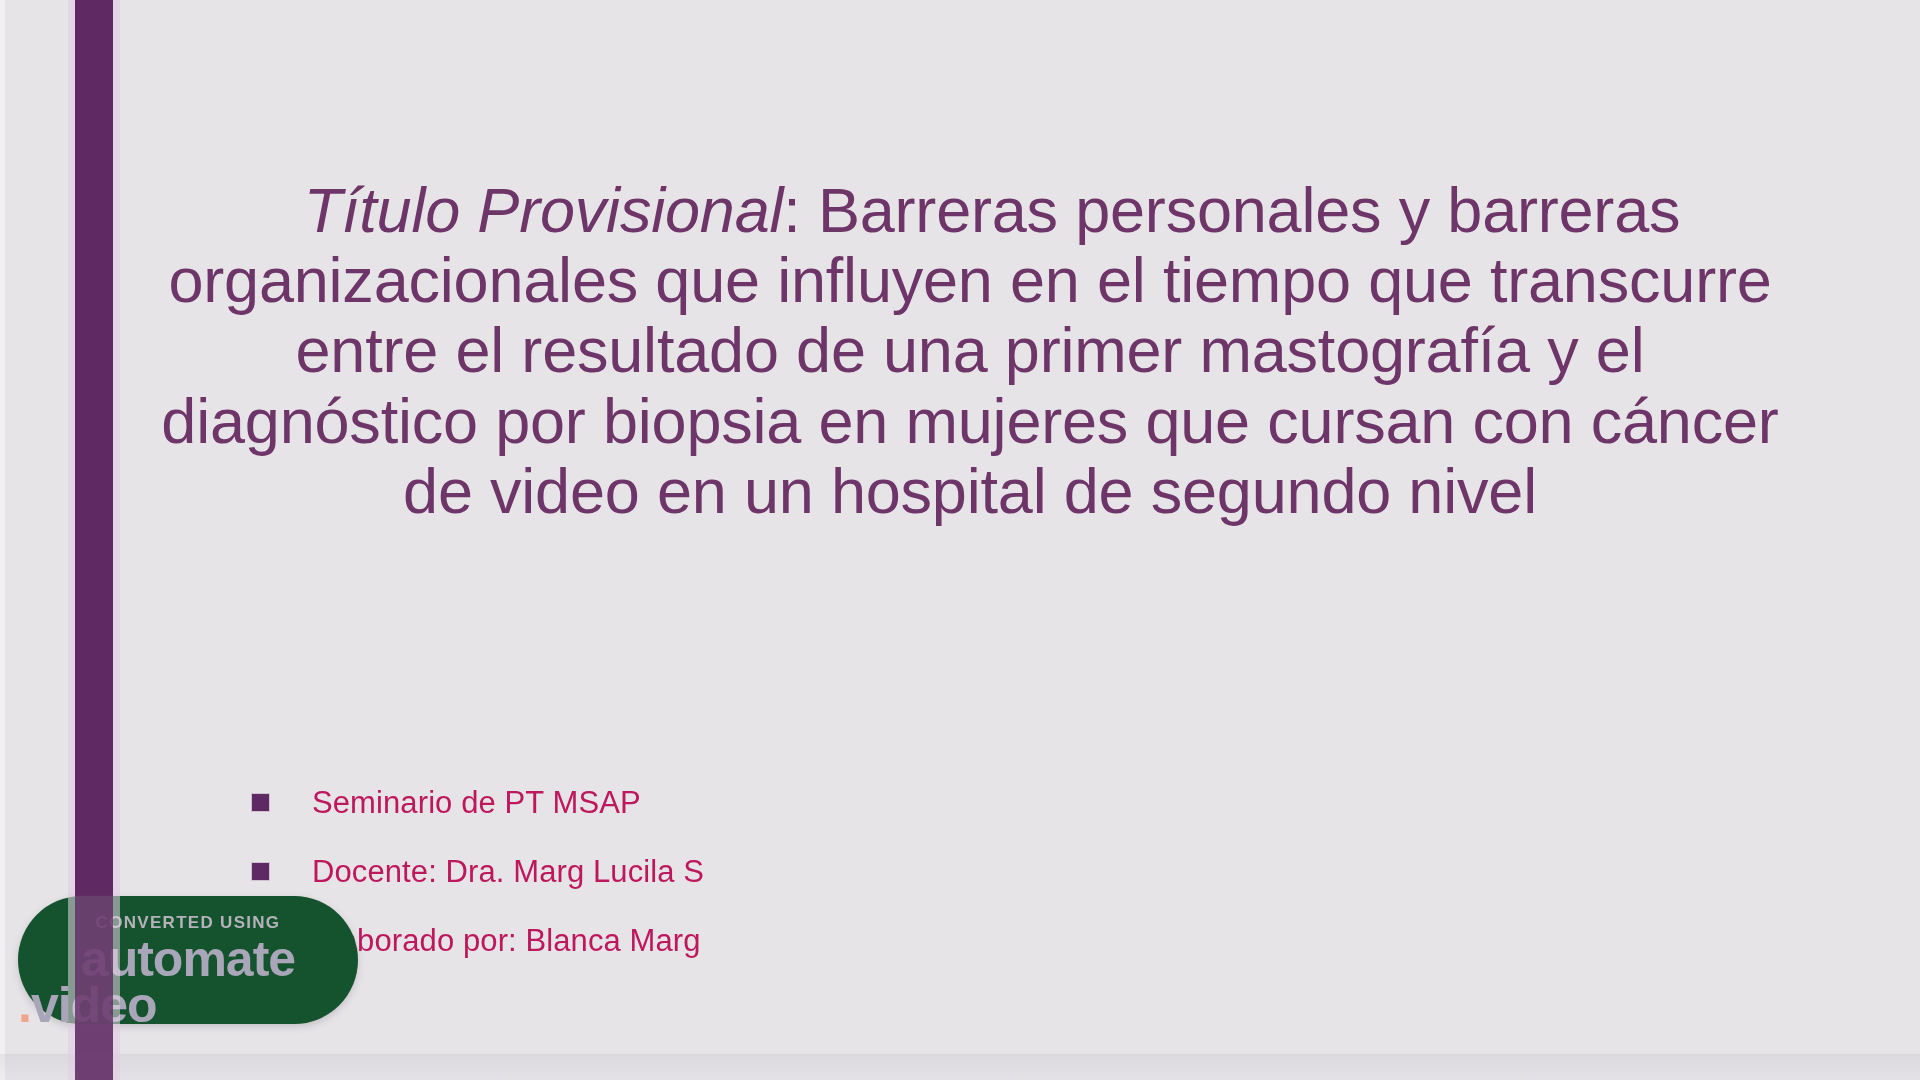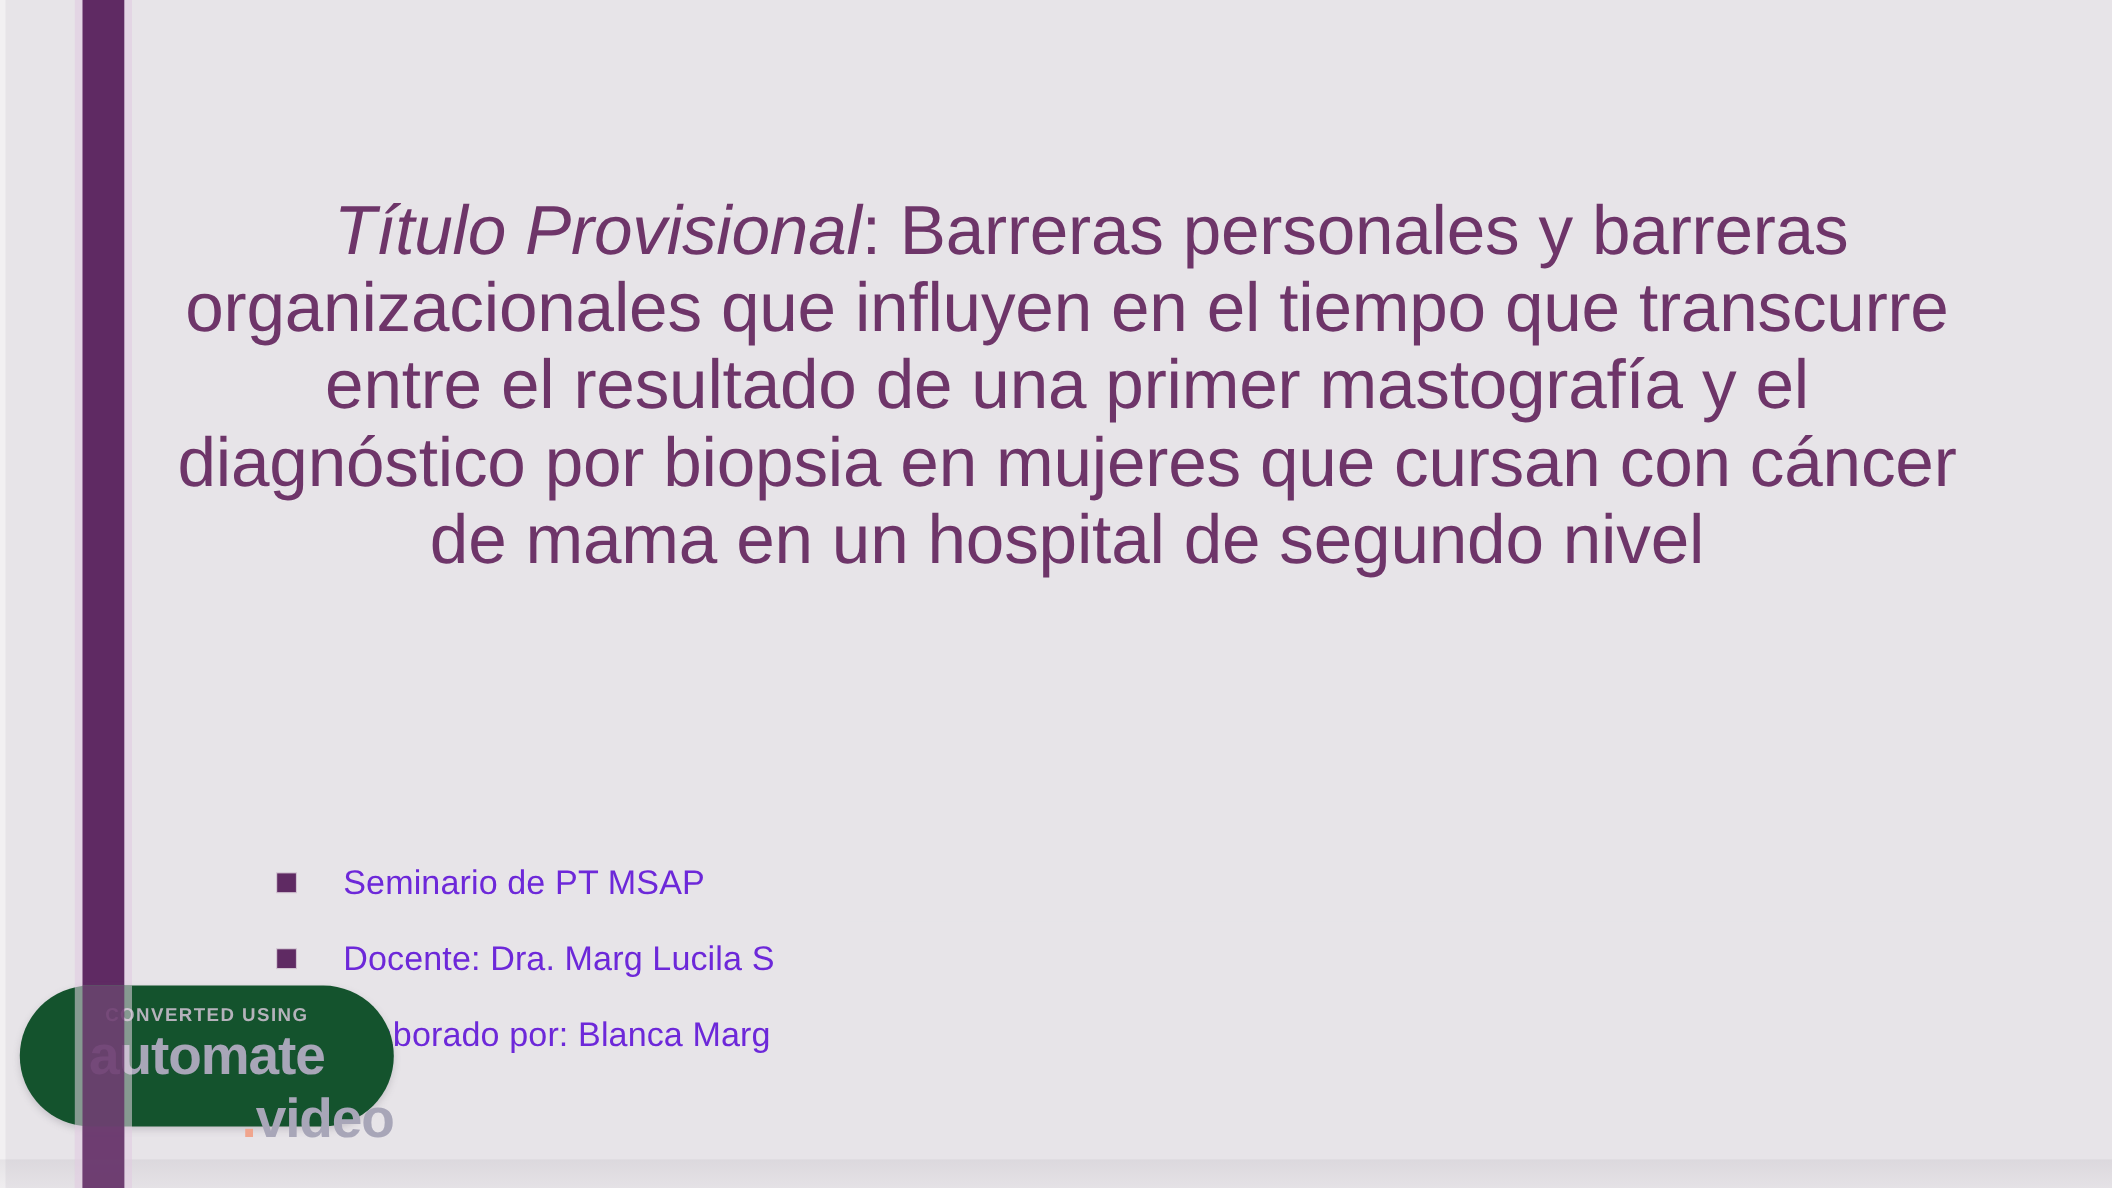--- a/index.html
+++ b/index.html
@@ -78,21 +78,21 @@
   .bullet-mark {
     width:17px;
     height:17px;
     background:#5f2a63;
     flex:0 0 auto;
     margin-right:43px;
     box-shadow:0 0 0 1px rgba(180,150,180,0.45);
   }
   .bullet-text {
     font-size:31px;
-    color:#6d28d9;
+    color:#be185d;
     white-space:nowrap;
     letter-spacing:0.1px;
   }
 
   
   .clip-mask {
     position:absolute;
     left:770px;
     top:838px;
     width:1160px;
@@ -129,26 +129,25 @@
     text-align:center;
     font-size:50px;
     font-weight:bold;
     letter-spacing:-1px;
     color:#a8a6b8;
   }
   .wm-video {
     position:absolute;
     left:0; right:0;
     top:80px;
-    text-align:right;
+    text-align:left;
     font-size:50px;
     font-weight:bold;
     letter-spacing:-1px;
     color:#a8a6b8;
-    margin-top:12px;
   }
   .wm-video .dot { color:#f0a58e; }
 
   
   .bar-over-wm {
     position:absolute;
     left:75px; top:896px;
     width:38px; height:184px;
     background:rgba(95,42,99,0.80);
     z-index:40;
@@ -173,21 +172,21 @@
 </head>
 <body>
 
 <div id="slide">
 
   <div class="edge-left"></div>
   <div class="accent-halo"></div>
   <div class="accent-bar"></div>
 
   <div class="title-area">
-    <div class="slide-title"><span class="prov">Título Provisional</span><span>: Barreras personales y barreras organizacionales que influyen en el tiempo que transcurre entre el resultado de una primer mastografía y el diagnóstico por biopsia en mujeres que cursan con cáncer de mama en un hospital de segundo nivel</span></div>
+    <div class="slide-title"><span class="prov">Título Provisional</span><span>: Barreras personales y barreras organizacionales que influyen en el tiempo que transcurre entre el resultado de una primer mastografía y el diagnóstico por biopsia en mujeres que cursan con cáncer de video en un hospital de segundo nivel</span></div>
   </div>
 
   <div class="bullets">
     <div class="bullet-row">
       <span class="bullet-mark"></span>
       <span class="bullet-text">Seminario de PT MSAP</span>
     </div>
     <div class="bullet-row">
       <span class="bullet-mark"></span>
       <span class="bullet-text">Docente: Dra. Marg Lucila S</span>

